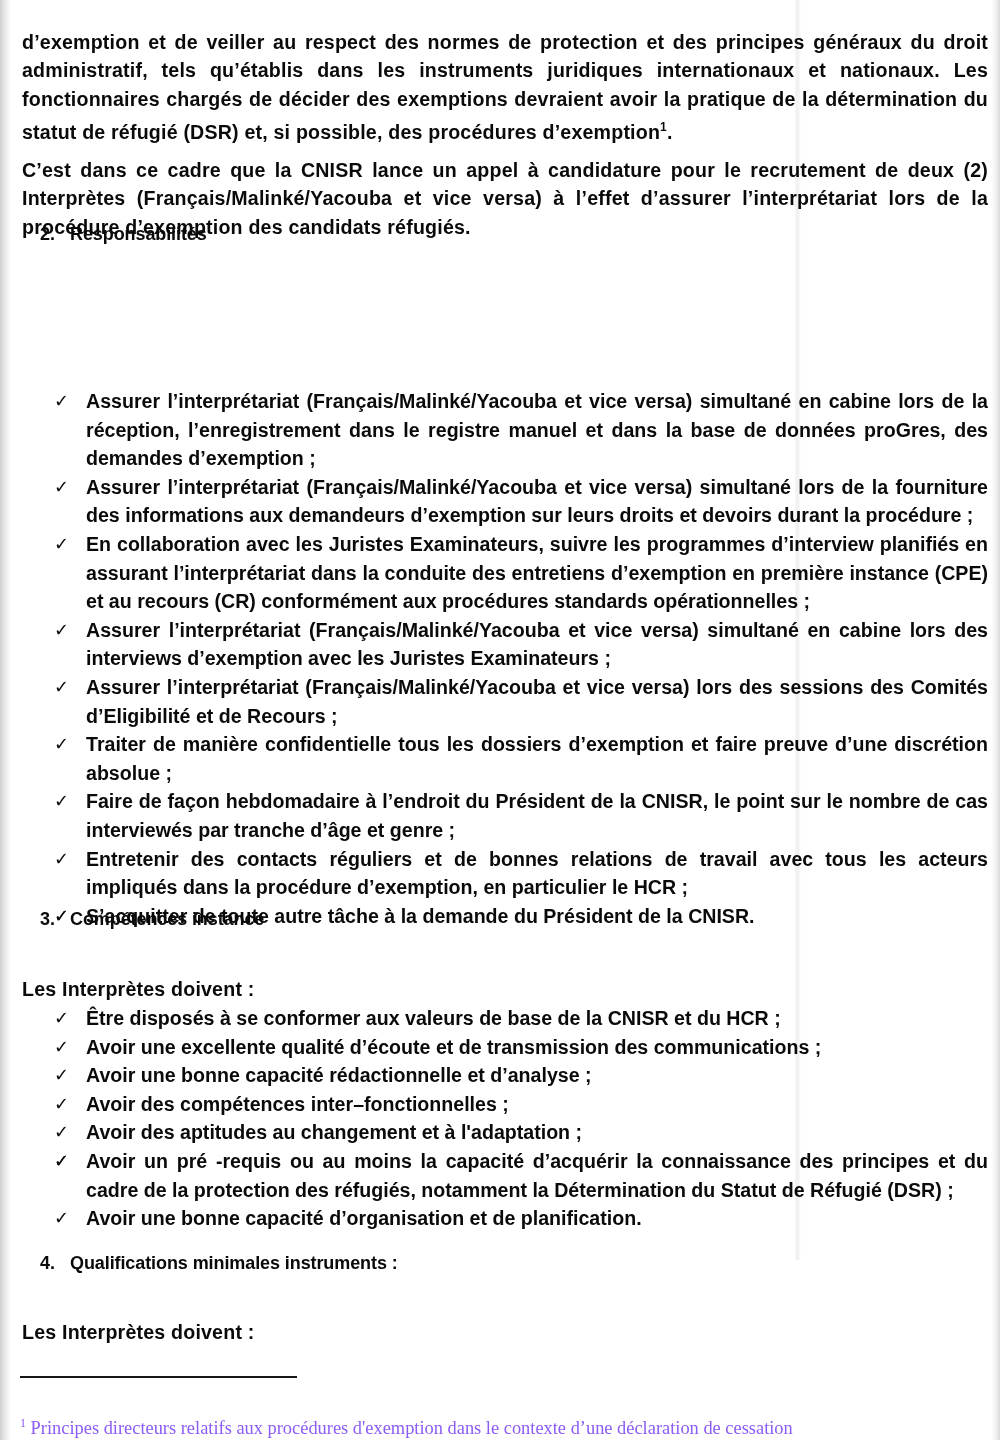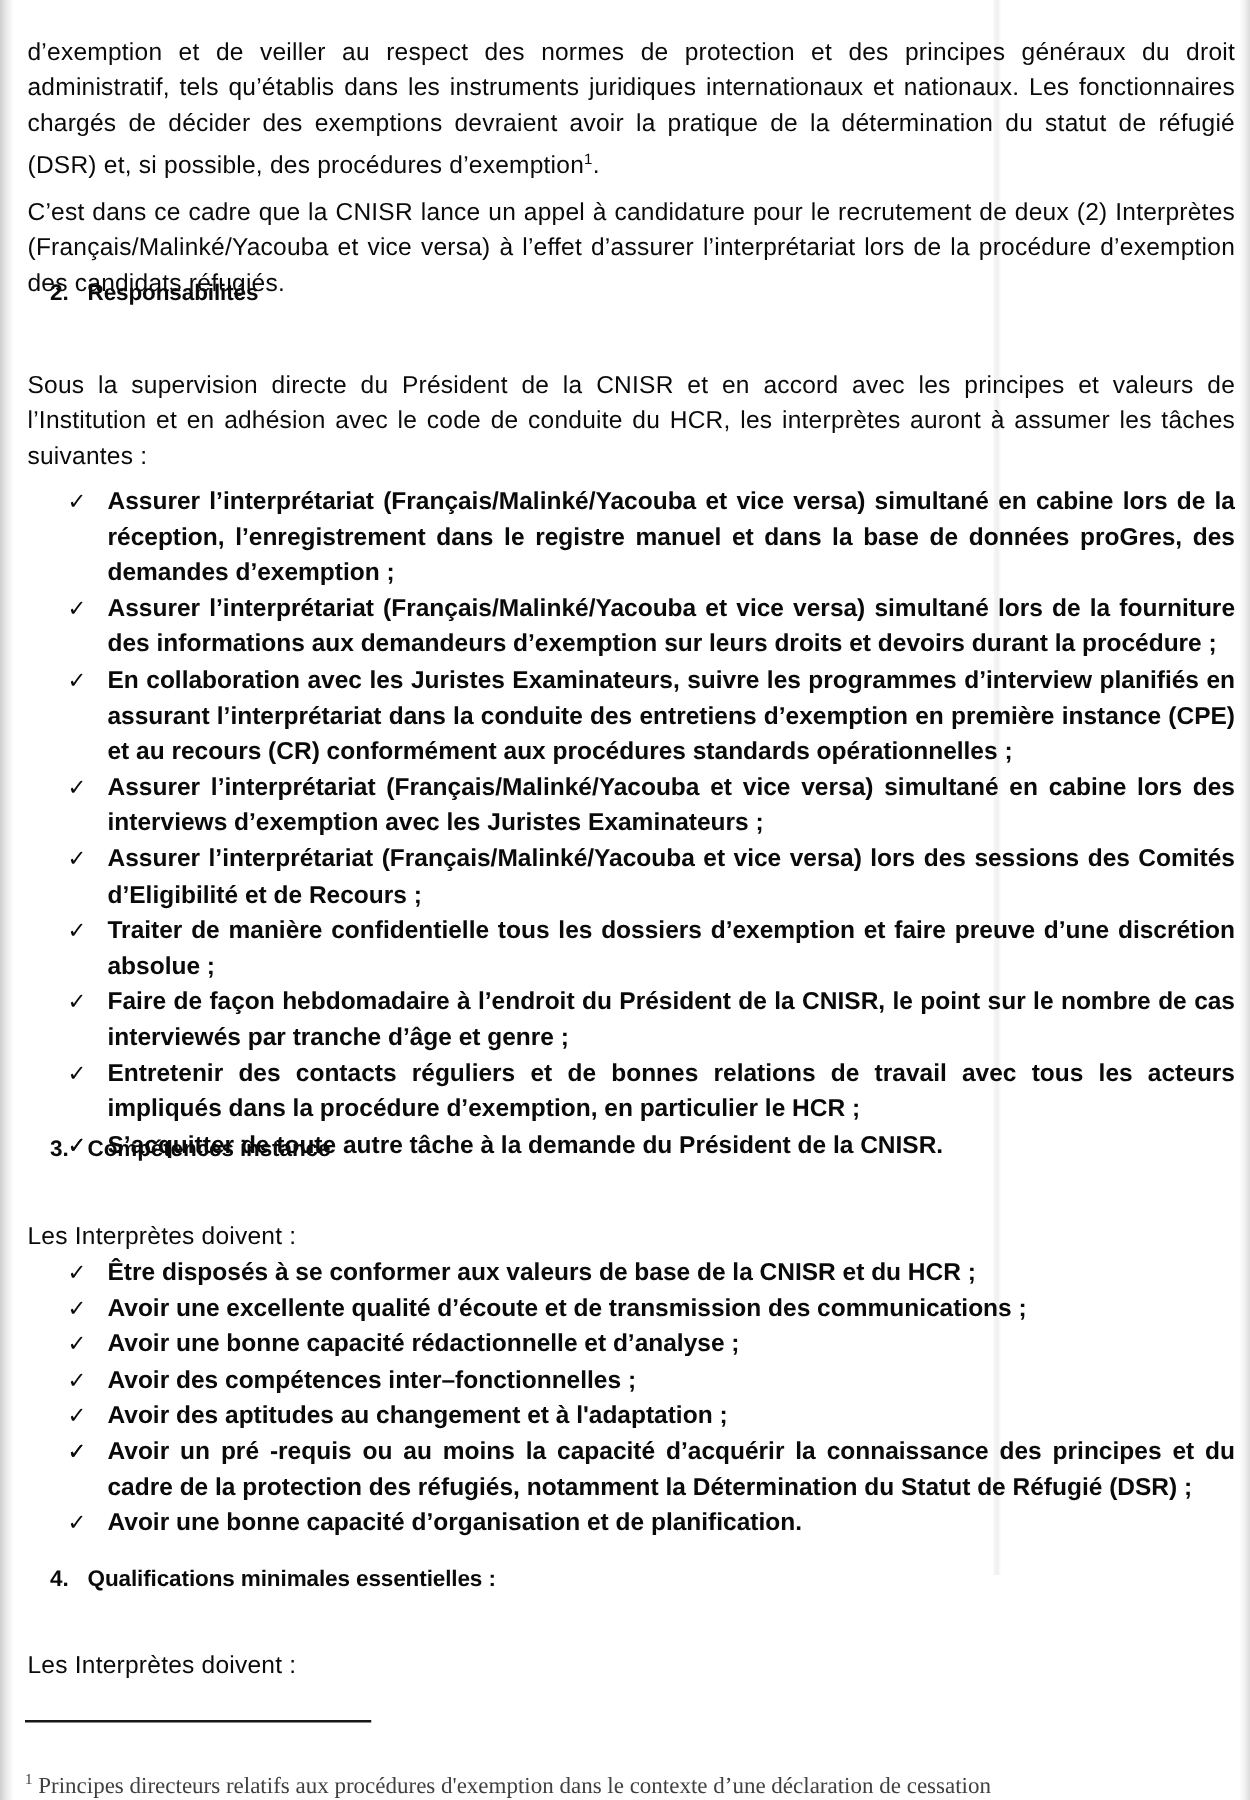--- a/index.html
+++ b/index.html
@@ -49,21 +49,21 @@
   }
 
   .body-text {
     position: absolute;
     left: 22px;
     width: 966px;
     font-size: 19.6px;
     line-height: 28.6px;
     text-align: justify;
     letter-spacing: 0.01em;
-    font-weight: 400;
+    font-weight: 700;
   }
   .body-text.nojustify { text-align: left; }
 
   .heading {
     position: absolute;
     left: 40px;
     font-size: 18px;
     line-height: 26px;
     font-weight: 400;
     white-space: nowrap;
@@ -112,21 +112,21 @@
     border-top: 2.2px solid #171717;
   }
   .footnote {
     position: absolute;
     left: 20px;
     top: 1393px;
     width: 900px;
     font-family: "Liberation Serif", serif;
     font-size: 18.4px;
     line-height: 24px;
-    color: #404040;
+    color: #8b5cf6;
     font-weight: 400;
   }
   .footnote .fn-marker {
     font-size: 12px;
     vertical-align: super;
   }
   .sup { font-size: 12px; vertical-align: super; }
 </style>
 </head>
 <body>
@@ -136,21 +136,20 @@
   <div class="scan-edge-left"></div>
   <div class="scan-edge-right"></div>
   <div class="scan-fold"></div>
 
   <p class="body-text" style="top: 8px;"><span>d’exemption et de veiller au respect des normes de protection et des principes généraux du droit administratif, tels qu’établis dans les instruments juridiques internationaux et nationaux. Les fonctionnaires chargés de décider des exemptions devraient avoir la pratique de la détermination du statut de réfugié (DSR) et, si possible, des procédures d’exemption</span><span class="sup">1</span><span>.</span></p>
 
   <p class="body-text" style="top: 136px;">C’est dans ce cadre que la CNISR lance un appel à candidature pour le recrutement de deux (2) Interprètes (Français/Malinké/Yacouba et vice versa) à l’effet d’assurer l’interprétariat lors de la procédure d’exemption des candidats réfugiés.</p>
 
   <div class="heading" style="top: 221px;"><span class="num">2.</span><span class="htext">Responsabilités</span><span class="tail"></span></div>
 
-  <p class="body-text" style="top: 274px;">Sous la supervision directe du Président de la CNISR et en accord avec les principes et valeurs de l’Institution et en adhésion avec le code de conduite du HCR, les interprètes auront à assumer les tâches suivantes :</p>
 
   <div class="bullets" style="top: 387px;">
     <p class="bullet"><span class="check">✓</span><span>Assurer l’interprétariat (Français/Malinké/Yacouba et vice versa) simultané en cabine lors de la réception, l’enregistrement dans le registre manuel et dans la base de données proGres, des demandes d’exemption ;</span></p>
     <p class="bullet"><span class="check">✓</span><span>Assurer l’interprétariat (Français/Malinké/Yacouba et vice versa) simultané lors de la fourniture des informations aux demandeurs d’exemption sur leurs droits et devoirs durant la procédure ;</span></p>
     <p class="bullet"><span class="check">✓</span><span>En collaboration avec les Juristes Examinateurs, suivre les programmes d’interview planifiés en assurant l’interprétariat dans la conduite des entretiens d’exemption en première instance (CPE) et au recours (CR) conformément aux procédures standards opérationnelles ;</span></p>
     <p class="bullet"><span class="check">✓</span><span>Assurer l’interprétariat (Français/Malinké/Yacouba et vice versa) simultané en cabine lors des interviews d’exemption avec les Juristes Examinateurs ;</span></p>
     <p class="bullet"><span class="check">✓</span><span>Assurer l’interprétariat (Français/Malinké/Yacouba et vice versa) lors des sessions des Comités d’Eligibilité et de Recours ;</span></p>
     <p class="bullet"><span class="check">✓</span><span>Traiter de manière confidentielle tous les dossiers d’exemption et faire preuve d’une discrétion absolue ;</span></p>
     <p class="bullet"><span class="check">✓</span><span>Faire de façon hebdomadaire à l’endroit du Président de la CNISR, le point sur le nombre de cas interviewés par tranche d’âge et genre ;</span></p>
     <p class="bullet"><span class="check">✓</span><span>Entretenir des contacts réguliers et de bonnes relations de travail avec tous les acteurs impliqués dans la procédure d’exemption, en particulier le HCR ;</span></p>
@@ -166,20 +165,20 @@
     <p class="bullet left"><span class="check">✓</span><span>Être disposés à se conformer aux valeurs de base de la CNISR et du HCR ;</span></p>
     <p class="bullet left"><span class="check">✓</span><span>Avoir une excellente qualité d’écoute et de transmission des communications ;</span></p>
     <p class="bullet left"><span class="check">✓</span><span>Avoir une bonne capacité rédactionnelle et d’analyse ;</span></p>
     <p class="bullet left"><span class="check">✓</span><span>Avoir des compétences inter–fonctionnelles ;</span></p>
     <p class="bullet left"><span class="check">✓</span><span>Avoir des aptitudes au changement et à l'adaptation ;</span></p>
     <p class="bullet left"><span class="check">✓</span></p>
     <p class="bullet"><span class="check">✓</span><span>Avoir un pré -requis ou au moins la capacité d’acquérir la connaissance des principes et du cadre de la protection des réfugiés, notamment la Détermination du Statut de Réfugié (DSR) ;</span></p>
     <p class="bullet left"><span class="check">✓</span><span>Avoir une bonne capacité d’organisation et de planification.</span></p>
   </div>
 
-  <div class="heading" style="top: 1250px;"><span class="num">4.</span><span class="htext">Qualifications minimales essentielles</span><span class="tail"> :</span></div>
+  <div class="heading" style="top: 1250px;"><span class="num">4.</span><span class="htext">Qualifications minimales instruments</span><span class="tail"> :</span></div>
 
   <p class="body-text nojustify" style="top: 1298px;">Les Interprètes doivent :</p>
 
   <div class="footnote-sep"></div>
   <p class="footnote"><span class="fn-marker">1</span><span> Principes directeurs relatifs aux procédures d'exemption dans le contexte d’une déclaration de cessation</span></p>
 
 </div>
 
 </body></html>

